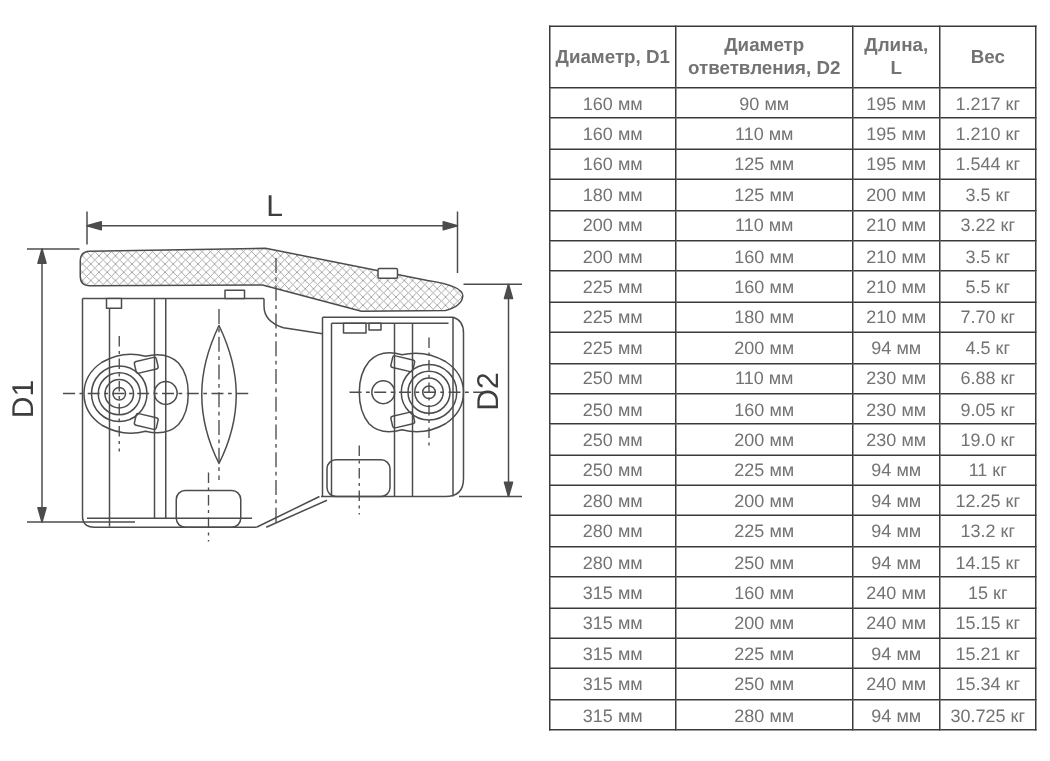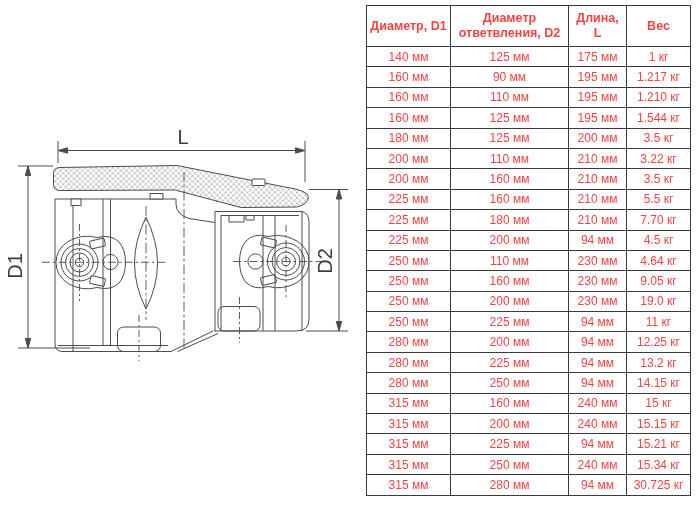--- a/index.html
+++ b/index.html
@@ -2,23 +2,23 @@
 <html><head>
 <meta charset="utf-8">
 <style>
   html,body{margin:0;padding:0;background:#fff;}
   .page{
     position:relative;width:700px;height:507px;background:#ffffff;
     font-family:"Liberation Sans",sans-serif;overflow:hidden;
   }
   .drawing{position:absolute;left:0;top:0;}
   .spec-table{
-    position:absolute;left:366px;top:5px;
+    position:absolute;left:366px;top:17px;
     border-collapse:collapse;table-layout:fixed;
-    color:#ef4444;border:1.5px solid #2f2f2f;
+    color:#737373;border:1.5px solid #2f2f2f;
   }
   .spec-table th,.spec-table td{
     border:1px solid #3a3a3a;text-align:center;vertical-align:middle;
     padding:0;overflow:hidden;
   }
   .spec-table th{
     font-size:12.5px;font-weight:bold;height:40px;line-height:1.2;
     white-space:normal;padding:0 3px;
   }
   .spec-table td{font-size:12px;height:19.4px;white-space:nowrap;}
@@ -152,26 +152,20 @@
     <thead>
       <tr>
         <th>Диаметр, D1</th>
         <th>Диаметр ответвления, D2</th>
         <th>Длина, L</th>
         <th>Вес</th>
       </tr>
     </thead>
     <tbody>
         <tr>
-          <td>140 мм</td>
-          <td>125 мм</td>
-          <td>175 мм</td>
-          <td>1 кг</td>
-        </tr>
-        <tr>
           <td>160 мм</td>
           <td>90 мм</td>
           <td>195 мм</td>
           <td>1.217 кг</td>
         </tr>
         <tr>
           <td>160 мм</td>
           <td>110 мм</td>
           <td>195 мм</td>
           <td>1.210 кг</td>
@@ -215,21 +209,21 @@
         <tr>
           <td>225 мм</td>
           <td>200 мм</td>
           <td>94 мм</td>
           <td>4.5 кг</td>
         </tr>
         <tr>
           <td>250 мм</td>
           <td>110 мм</td>
           <td>230 мм</td>
-          <td>4.64 кг</td>
+          <td>6.88 кг</td>
         </tr>
         <tr>
           <td>250 мм</td>
           <td>160 мм</td>
           <td>230 мм</td>
           <td>9.05 кг</td>
         </tr>
         <tr>
           <td>250 мм</td>
           <td>200 мм</td>

